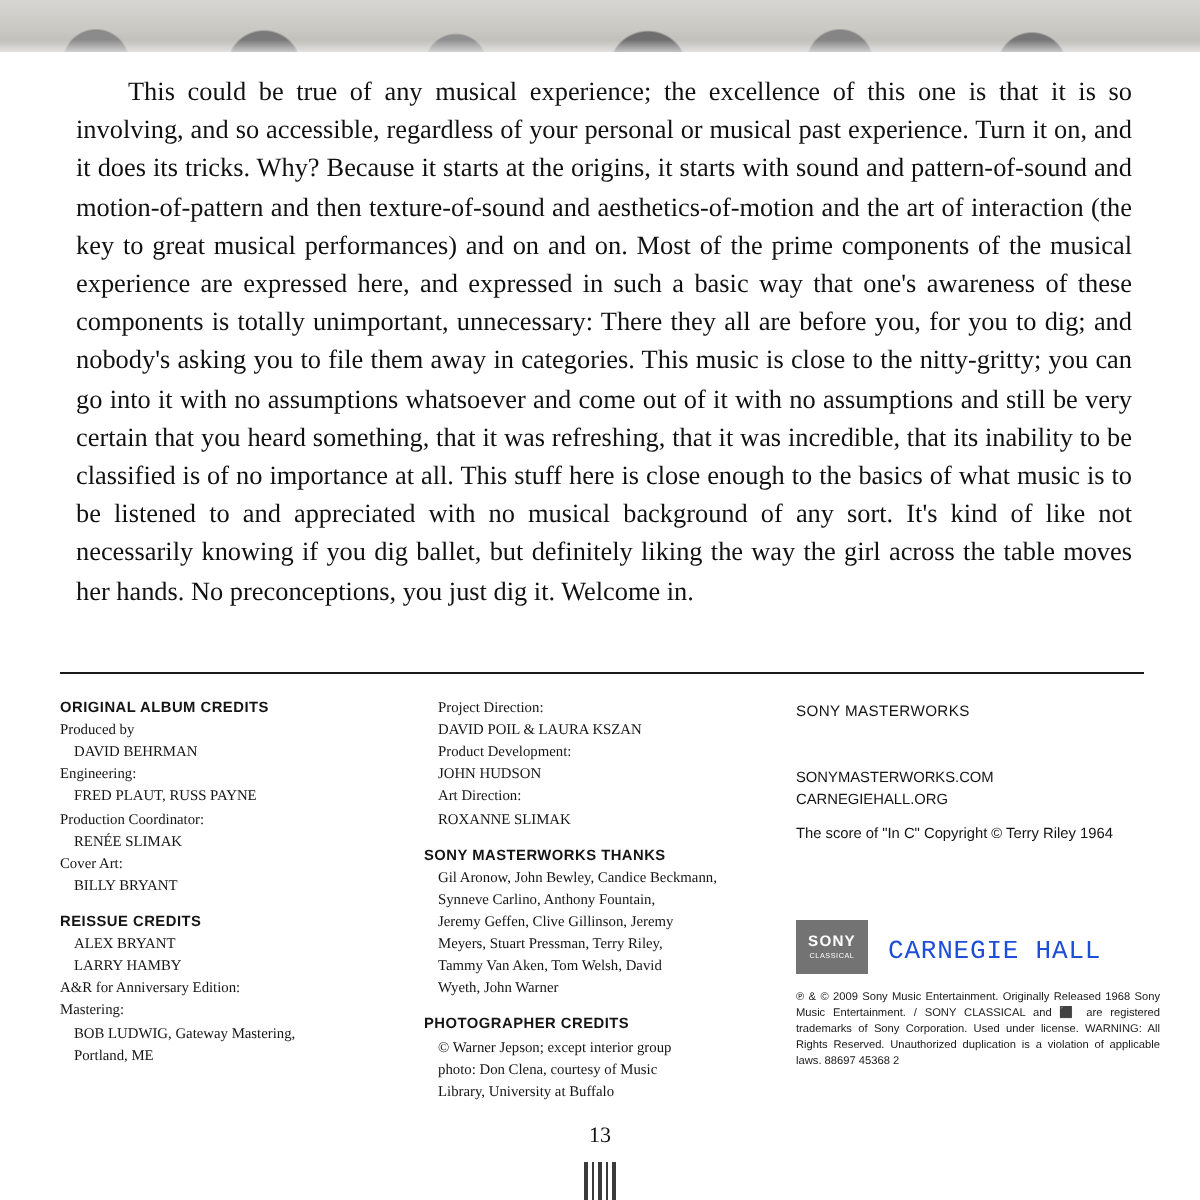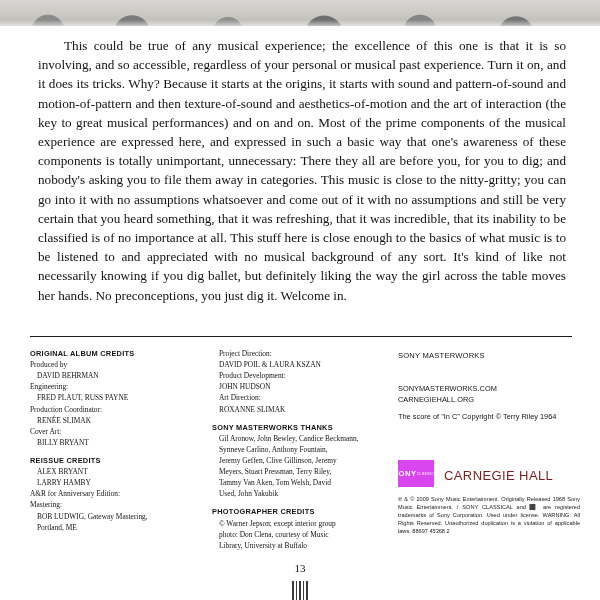--- a/index.html
+++ b/index.html
@@ -121,47 +121,47 @@
     top: 112px;
     left: 368px;
     width: 185px;
     display: flex;
     align-items: flex-start;
     gap: 10px;
   }
   .sony-badge {
     width: 36px;
     height: 27px;
-    background: #d946ef;
+    background: #737373;
     color: #ffffff;
     font-family: "Liberation Sans", sans-serif;
     display: flex;
-    flex-direction: row;
+    flex-direction: column;
     align-items: center;
     justify-content: center;
     line-height: 1;
   }
   .sony-badge .s1 {
     font-size: 7.6px;
     font-weight: bold;
     letter-spacing: 0.6px;
   }
   .sony-badge .s2 {
     font-size: 3.6px;
     letter-spacing: 0.3px;
     margin-top: 2px;
   }
   .carnegie {
     padding-top: 6px;
   }
   .carnegie .ch-name {
-    font-family: Liberation Sans, sans-serif;
+    font-family: Liberation Mono, monospace;
     font-size: 13px;
     letter-spacing: 0.4px;
-    color: #7f1d1d;
+    color: #1d4ed8;
   }
 
   .fineprint {
     position: absolute;
     top: 148px;
     left: 368px;
     width: 182px;
     font-size: 5.6px;
     line-height: 1.42;
     text-align: justify;
@@ -241,21 +241,21 @@
       <div class="cline indent">Art Direction:</div>
       <div class="cline indent">ROXANNE SLIMAK</div>
     </div>
     <div class="cblock">
       <div class="chead">SONY MASTERWORKS THANKS</div>
       <div class="cline indent">Gil Aronow, John Bewley, Candice Beckmann,</div>
       <div class="cline indent">Synneve Carlino,  Anthony Fountain,</div>
       <div class="cline indent">Jeremy Geffen, Clive Gillinson, Jeremy</div>
       <div class="cline indent">Meyers, Stuart Pressman, Terry Riley,</div>
       <div class="cline indent">Tammy Van Aken, Tom Welsh, David</div>
-      <div class="cline indent">Used, John Yakubik</div>
+      <div class="cline indent">Wyeth, John Warner</div>
     </div>
     <div class="cblock">
       <div class="chead">PHOTOGRAPHER CREDITS</div>
       <div class="cline indent">© Warner Jepson; except interior group</div>
       <div class="cline indent">photo: Don Clena, courtesy of Music</div>
       <div class="cline indent">Library, University at Buffalo</div>
     </div>
   </div>
 
   <div class="col col-3">

